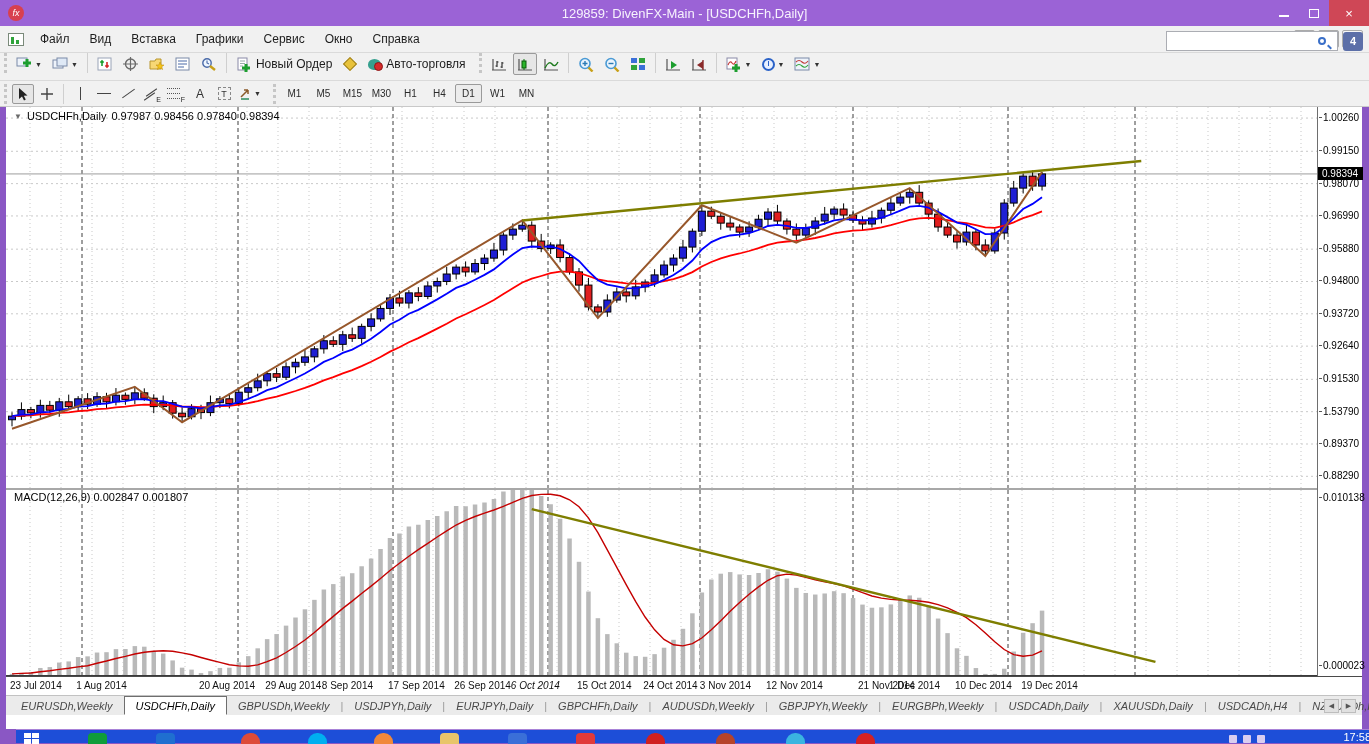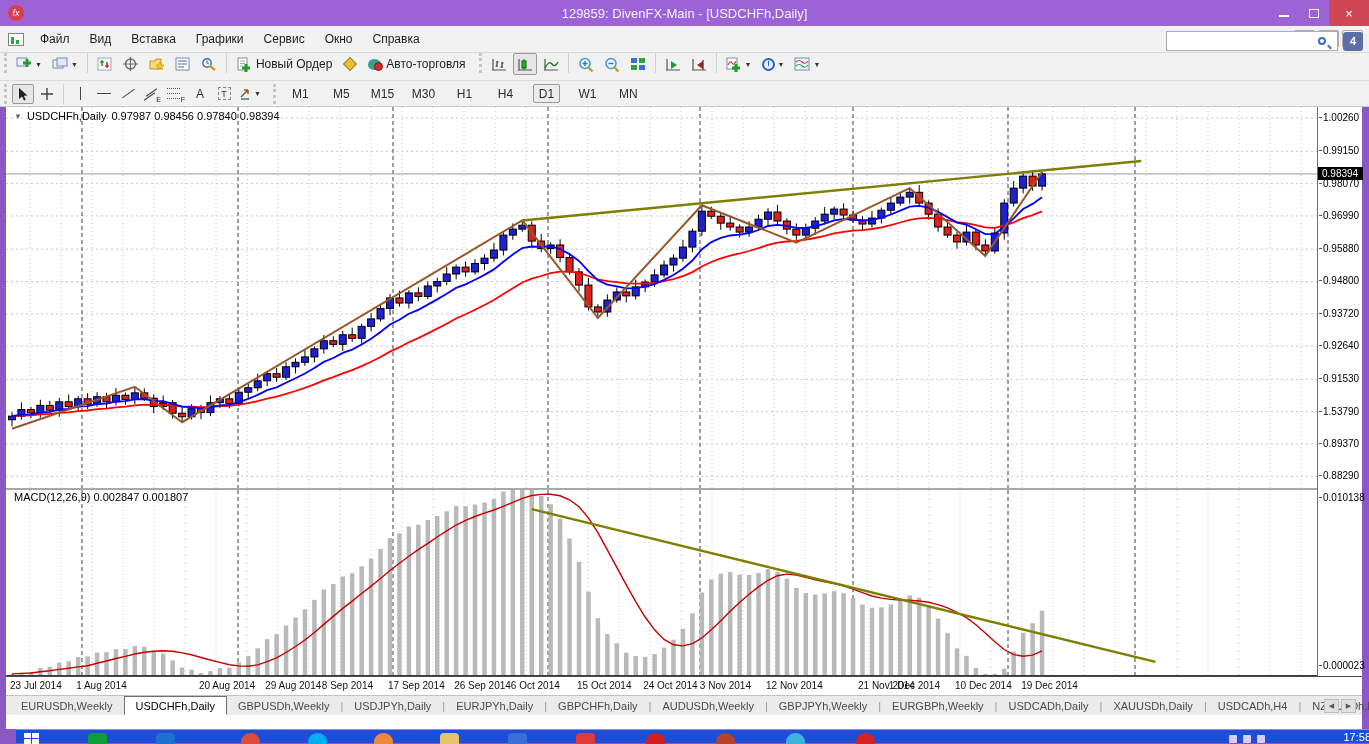--- a/index.html
+++ b/index.html
@@ -59,42 +59,42 @@
   .vline-glyph{width:0;height:13px;border-left:1.5px solid #444;}
   .hline-glyph{width:14px;height:0;border-top:1.5px solid #444;}
   .tline-glyph{width:15px;height:0;border-top:1.5px solid #444;transform:rotate(-35deg);}
   .chan-glyph{width:12px;height:10px;position:relative;}
   .chan-glyph i{position:absolute;width:13px;border-top:1.3px solid #444;transform:rotate(-35deg);top:7px;left:0;}
   .chan-glyph i+i{top:3px;left:2px;}
   .sub-letter{font-size:7px;color:#222;margin-left:1px;align-self:flex-end;}
   .fib-glyph{width:13px;height:11px;display:flex;flex-direction:column;justify-content:space-between;}
   .fib-glyph i{border-top:1px dotted #555;}
   .tbox-glyph{width:13px;height:13px;border:1px dashed #888;font-size:9px;color:#333;display:flex;align-items:center;justify-content:center;}
-  .tfbtn{min-width:27px;height:19px;display:inline-flex;align-items:center;justify-content:center;font-size:12px;color:#2b2b2b;border:1px solid transparent;margin:0 7px;}
+  .tfbtn{min-width:27px;height:19px;display:inline-flex;align-items:center;justify-content:center;font-size:10px;color:#2b2b2b;border:1px solid transparent;margin:0 1px;}
   .tfbtn.active{border-color:#9a9a9a;background:#ececec;border-radius:2px;}
 
   
   #chart-root{position:absolute;left:6px;top:107px;width:1356px;height:622px;background:#fff;}
   #svg-main{position:absolute;left:0;top:0;}
   #svg-macd{position:absolute;left:0;top:381px;border-top:2px solid #a8a8a8;}
   #price-axis{position:absolute;left:1311px;top:0;width:45px;height:569px;background:#fff;border-left:1px solid #6e6e6e;}
   .pl{position:absolute;left:5px;font-size:10px;color:#000;white-space:nowrap;}
   .pl:before{content:"";position:absolute;left:-4px;top:5px;width:3px;height:1px;background:#555;}
   #price-badge{position:absolute;left:0;width:45px;height:13px;background:#000;color:#fff;font-size:10px;padding-left:4px;line-height:13px;}
   #frame-bottom{position:absolute;left:0;top:569px;width:1356px;height:1px;background:#4a4a4a;}
   #ohlc-label{position:absolute;left:8px;top:3px;font-size:11px;color:#000;display:flex;align-items:center;gap:5px;}
   #ohlc-expand{color:#6a6a6a;font-size:8px;}
   #macd-label{position:absolute;left:8px;top:384px;font-size:11px;color:#000;}
   #date-axis{position:absolute;left:0;top:570px;width:1356px;height:18px;background:#fff;text-align:center;}
   .dl{position:absolute;top:3px;font-size:10px;color:#111;white-space:nowrap;}
 
   
   #tabbar{position:absolute;left:0;top:588px;width:1356px;height:20px;background:#ebebeb;border-top:1px solid #c2c2c2;
     display:flex;align-items:stretch;font-size:11px;color:#4a4a4a;padding-left:4px;}
-  .tab{padding:3px 11px;display:flex;align-items:center;}
+  .tab{padding:3px 11px;display:flex;align-items:center;font-style:italic;}
   .tab.active{background:#fff;border:1px solid #6e6e6e;border-bottom:1px solid #fff;color:#000;margin-top:0;}
   .tabdiv{color:#9a9a9a;display:flex;align-items:center;}
   #tab-scroll{position:absolute;right:6px;top:3px;display:flex;gap:2px;}
   .tsbtn{width:15px;height:14px;font-size:7px;color:#555;display:flex;align-items:center;justify-content:center;background:#e0e0e0;border:1px solid #bdbdbd;}
 
   
   #statusbar{position:absolute;left:0;top:608px;width:1356px;height:14px;background:#f0f0f0;border-top:1px solid #c6c6c6;font-size:11px;color:#222;}
   #status-help{position:absolute;left:8px;top:1px;}
   #status-profile{position:absolute;left:648px;top:1px;}
   .ssep{position:absolute;top:1px;width:1px;height:12px;background:#c6c6c6;}
@@ -859,21 +859,21 @@
   <div id="macd-label">MACD(12,26,9) 0.002847 0.001807</div>
   <div id="date-axis">
       <span class="dl" style="left: 4px;">23 Jul 2014</span>
       <span class="dl" style="left: 70.15px;">1 Aug 2014</span>
       <span class="dl" style="left: 109px; margin-top: 20px;">11 Aug 2014</span>
       <span class="dl" style="left: 193px;">20 Aug 2014</span>
       <span class="dl" style="left: 259.15px;">29 Aug 2014</span>
       <span class="dl" style="left: 315.85px;">8 Sep 2014</span>
       <span class="dl" style="left: 382px;">17 Sep 2014</span>
       <span class="dl" style="left: 448.15px;">26 Sep 2014</span>
-      <span class="dl" style="left: 504.85px;">6 Oct 2014</span>
+      <span class="dl" style="left: 504.85px; font-style: italic;">6 Oct 2014</span>
       <span class="dl" style="left: 571px;">15 Oct 2014</span>
       <span class="dl" style="left: 637.15px;">24 Oct 2014</span>
       <span class="dl" style="left: 693.85px;">3 Nov 2014</span>
       <span class="dl" style="left: 760px;">12 Nov 2014</span>
       <span class="dl" style="left: 852px;">21 Nov 2014</span>
       <span class="dl" style="left: 882.85px;">1 Dec 2014</span>
       <span class="dl" style="left: 949px;">10 Dec 2014</span>
       <span class="dl" style="left: 1015.15px;">19 Dec 2014</span>
     </div>
   <div id="tabbar">

